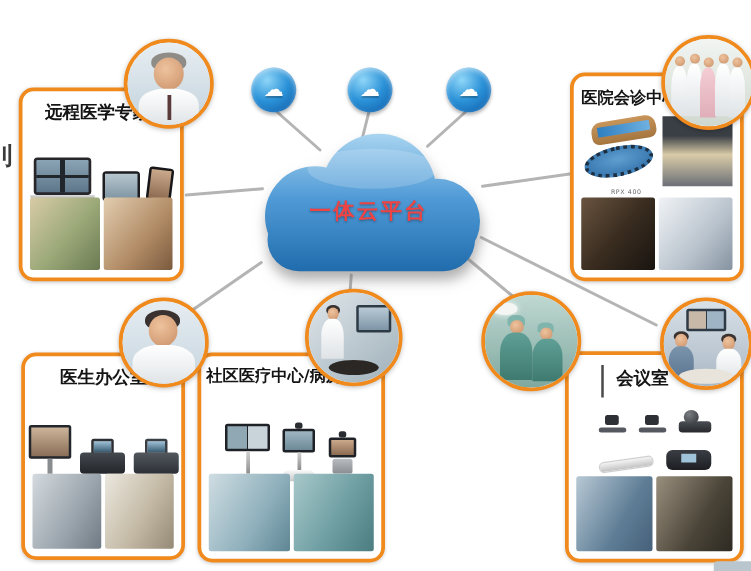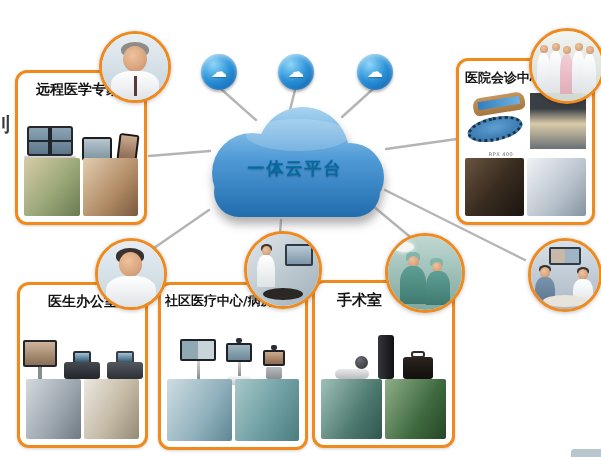--- a/index.html
+++ b/index.html
@@ -17,21 +17,21 @@
   .top-label{position:absolute;left:240px;top:30px;width:130px;text-align:center;font-size:14px;font-weight:bold;color:#101010;z-index:2;}
   .mini-cloud{position:absolute;width:36px;height:36px;border-radius:50%;z-index:3;
       background:radial-gradient(circle at 35% 28%, #8fd6f8 0%, #2b92d8 48%, #0b55a2 100%);
       box-shadow:0 2px 3px rgba(0,0,0,.3), inset 0 2px 4px rgba(255,255,255,.55);
       display:flex;align-items:center;justify-content:center;}
   .mini-cloud span{color:#fff;font-size:16px;line-height:1;text-shadow:0 1px 1px rgba(0,0,0,.25);}
 
   
   .center-cloud{position:absolute;left:200px;top:101px;width:190px;height:128px;z-index:3;}
   .center-cloud svg{filter:drop-shadow(1px 7px 5px rgba(110,110,110,.55));}
-  .cloud-label{position:absolute;left:0;right:0;top:56px;text-align:center;color:#0369a1;font-weight:bold;
+  .cloud-label{position:absolute;left:0;right:0;top:56px;text-align:center;color:#ef4444;font-weight:bold;
       font-size:17px;letter-spacing:2px;text-shadow:0 1px 2px rgba(0,0,0,.35);}
 
   
   .node-box{position:absolute;background:#fff;border:3px solid #f08a1d;border-radius:12px;z-index:2;
       box-shadow:0 1px 3px rgba(0,0,0,.18);box-sizing:border-box;}
   .node-title{position:absolute;font-weight:bold;color:#141414;white-space:nowrap;}
 
   
   .circle-photo{position:absolute;border:3px solid #f08a1d;border-radius:50%;z-index:4;overflow:hidden;
       box-shadow:0 1px 4px rgba(0,0,0,.25);background:#e8eef2;}
@@ -297,49 +297,60 @@
       <div class="cp-screen" style="right:6px;top:10px;width:28px;height:22px;">
           <i></i>
         </div>
       <div class="hair" style="left:14px;top:10px;width:11px;height:8px;"></div>
       <div class="head" style="left:15px;top:12px;width:9px;height:10px;"></div>
       <div class="coat" style="left:10px;top:21px;width:18px;height:32px;"></div>
       <div class="cp-table" style="left:16px;bottom:6px;width:40px;height:12px;"></div>
     </div>
   </div>
 
-  <div class="node-box" style="left:312px;top:280px;width:143px;height:168px;">
-    <div class="node-title" style="left:22px;top:8px;font-size:15px;">手术室</div>
-    <div class="dev-row" style="left:6px;top:36px;right:6px;height:60px;gap:9px;">
-      <div class="cam">
-        <div class="cam-body"></div>
-          <div class="cam-head"></div>
-      </div>
-      <div class="codec"></div>
-      <div class="case">
-          <div class="case-handle"></div>
-        </div>
-    </div>
-    <div class="photo-row">
-      <div class="ph" style="background:linear-gradient(120deg,#9fc0b8,#4f7a70 60%,#2f574e);height:60px;"></div>
-      <div class="ph" style="background:linear-gradient(120deg,#8fae8a,#3f6a3e 60%,#274726);height:60px;"></div>
-    </div>
-  </div>
   <div class="circle-photo" style="left:385px;top:233px;width:74px;height:74px;">
     <div class="cp-inner" style="background:linear-gradient(#bfd8d2,#7fa89e);">
       <div class="cp-lamp" style="left:6px;top:6px;width:20px;height:10px;"></div>
       <div class="cap" style="left:18px;top:16px;width:14px;height:9px;"></div>
       <div class="head" style="left:20px;top:20px;width:11px;height:11px;"></div>
       <div class="scrub" style="left:12px;top:30px;width:26px;height:38px;"></div>
       <div class="cap" style="left:42px;top:22px;width:13px;height:8px;"></div>
       <div class="head" style="left:44px;top:26px;width:10px;height:10px;"></div>
       <div class="scrub" style="left:38px;top:35px;width:24px;height:34px;"></div>
     </div>
   </div>
 
+  <div class="node-box" style="left:452px;top:281px;width:143px;height:169px;">
+    <div class="antenna" style="left:26px;top:8px;"></div>
+    <div class="node-title" style="left:38px;top:10px;font-size:14px;">会议室</div>
+    <div class="dev-row" style="left:6px;top:34px;right:6px;height:28px;gap:10px;">
+      <div>
+          <div class="mcam-head"></div>
+          <div class="mcam-base"></div>
+        </div>
+      <div>
+          <div class="mcam-head"></div>
+          <div class="mcam-base"></div>
+        </div>
+      <div class="bigcam">
+          <div class="bigcam-body"></div>
+          <div class="bigcam-head"></div>
+        </div>
+    </div>
+    <div class="dev-row" style="left:6px;top:66px;right:6px;height:26px;gap:10px;">
+      <div class="soundbar"></div>
+      <div class="confphone">
+          <div class="confphone-screen"></div>
+        </div>
+    </div>
+    <div class="photo-row">
+      <div class="ph" style="background:linear-gradient(120deg,#b8c8d4,#5f7e96 60%,#46607a);height:60px;"></div>
+      <div class="ph" style="background:linear-gradient(120deg,#9a8f7e,#4a4438 60%,#2e2a22);height:60px;"></div>
+    </div>
+  </div>
   <div class="circle-photo" style="left:528px;top:238px;width:68px;height:68px;">
     <div class="cp-inner" style="background:linear-gradient(#d8e0e8,#aab8c4);">
       <div class="cp-screen" style="left:18px;top:6px;width:32px;height:18px;">
           <i style="background:linear-gradient(90deg,#c8b8a8 49%,#2e3a46 49% 51%,#9fb4c4 51%);"></i>
         </div>
       <div class="hair" style="left:8px;top:24px;width:12px;height:8px;"></div>
       <div class="head" style="left:9px;top:26px;width:10px;height:11px;"></div>
       <div class="coat" style="left:4px;top:36px;width:20px;height:28px;background:linear-gradient(#7a94ac,#5a7490);"></div>
       <div class="hair" style="left:46px;top:26px;width:12px;height:8px;"></div>
       <div class="head" style="left:47px;top:28px;width:10px;height:11px;"></div>

